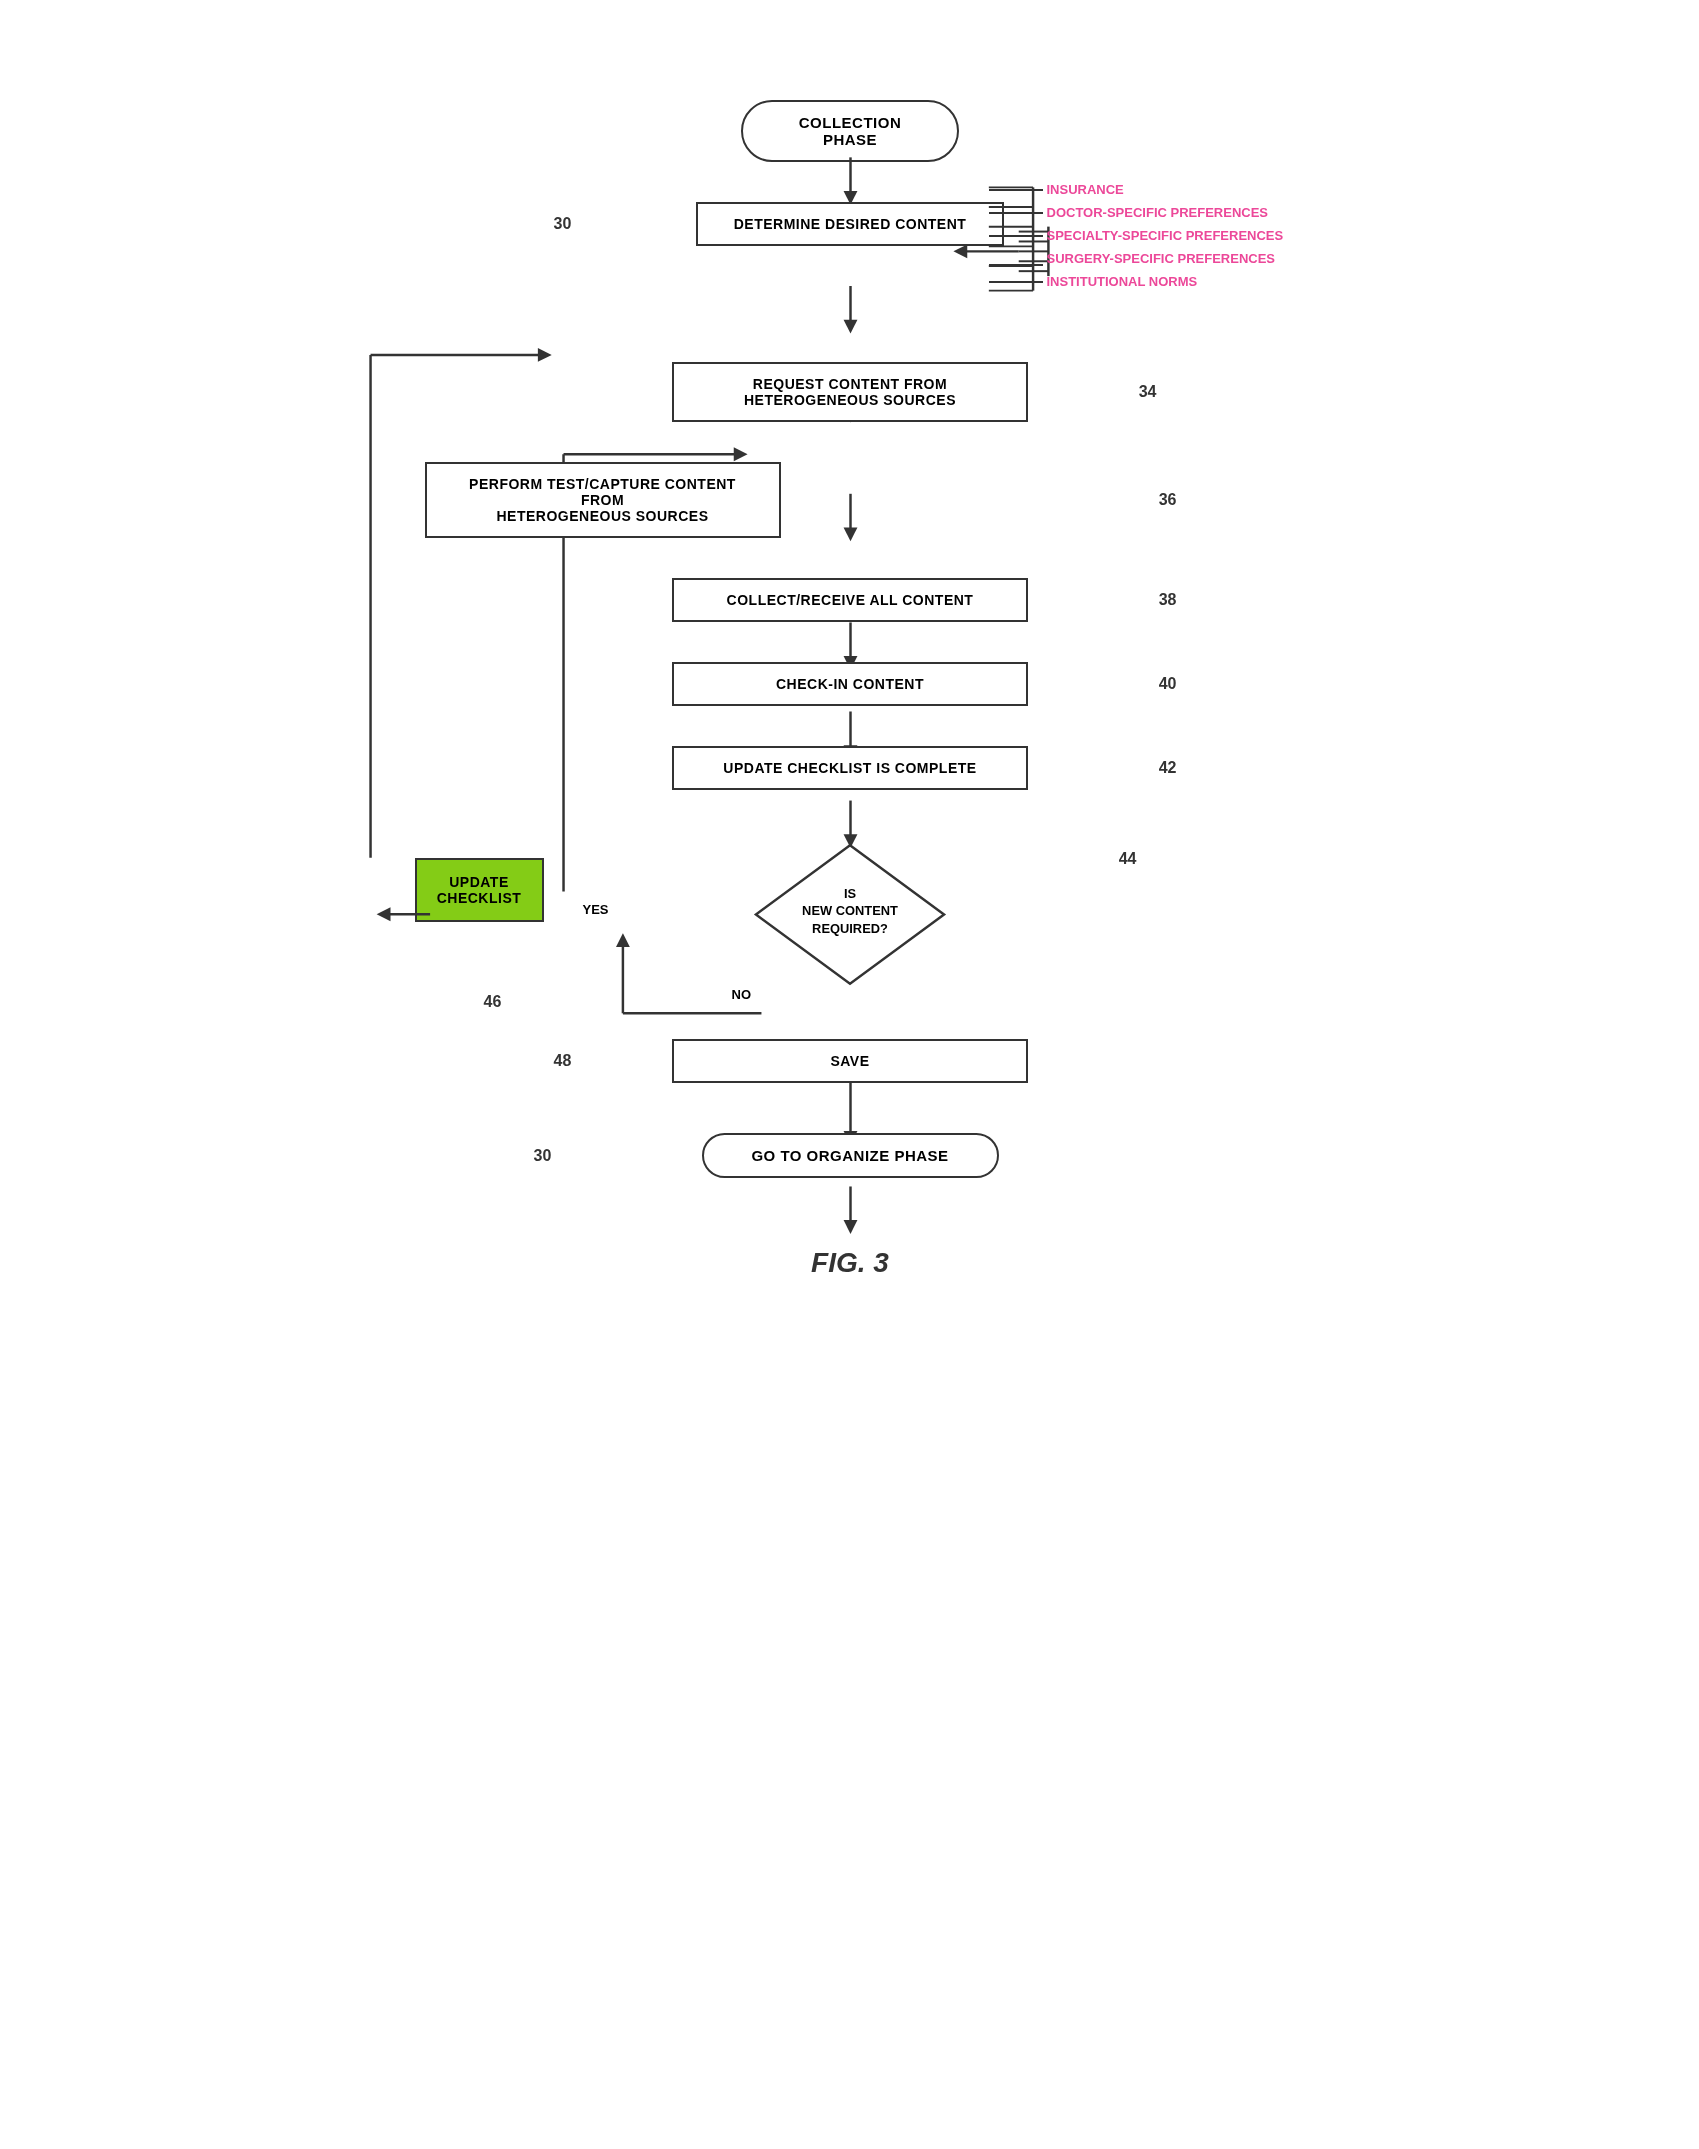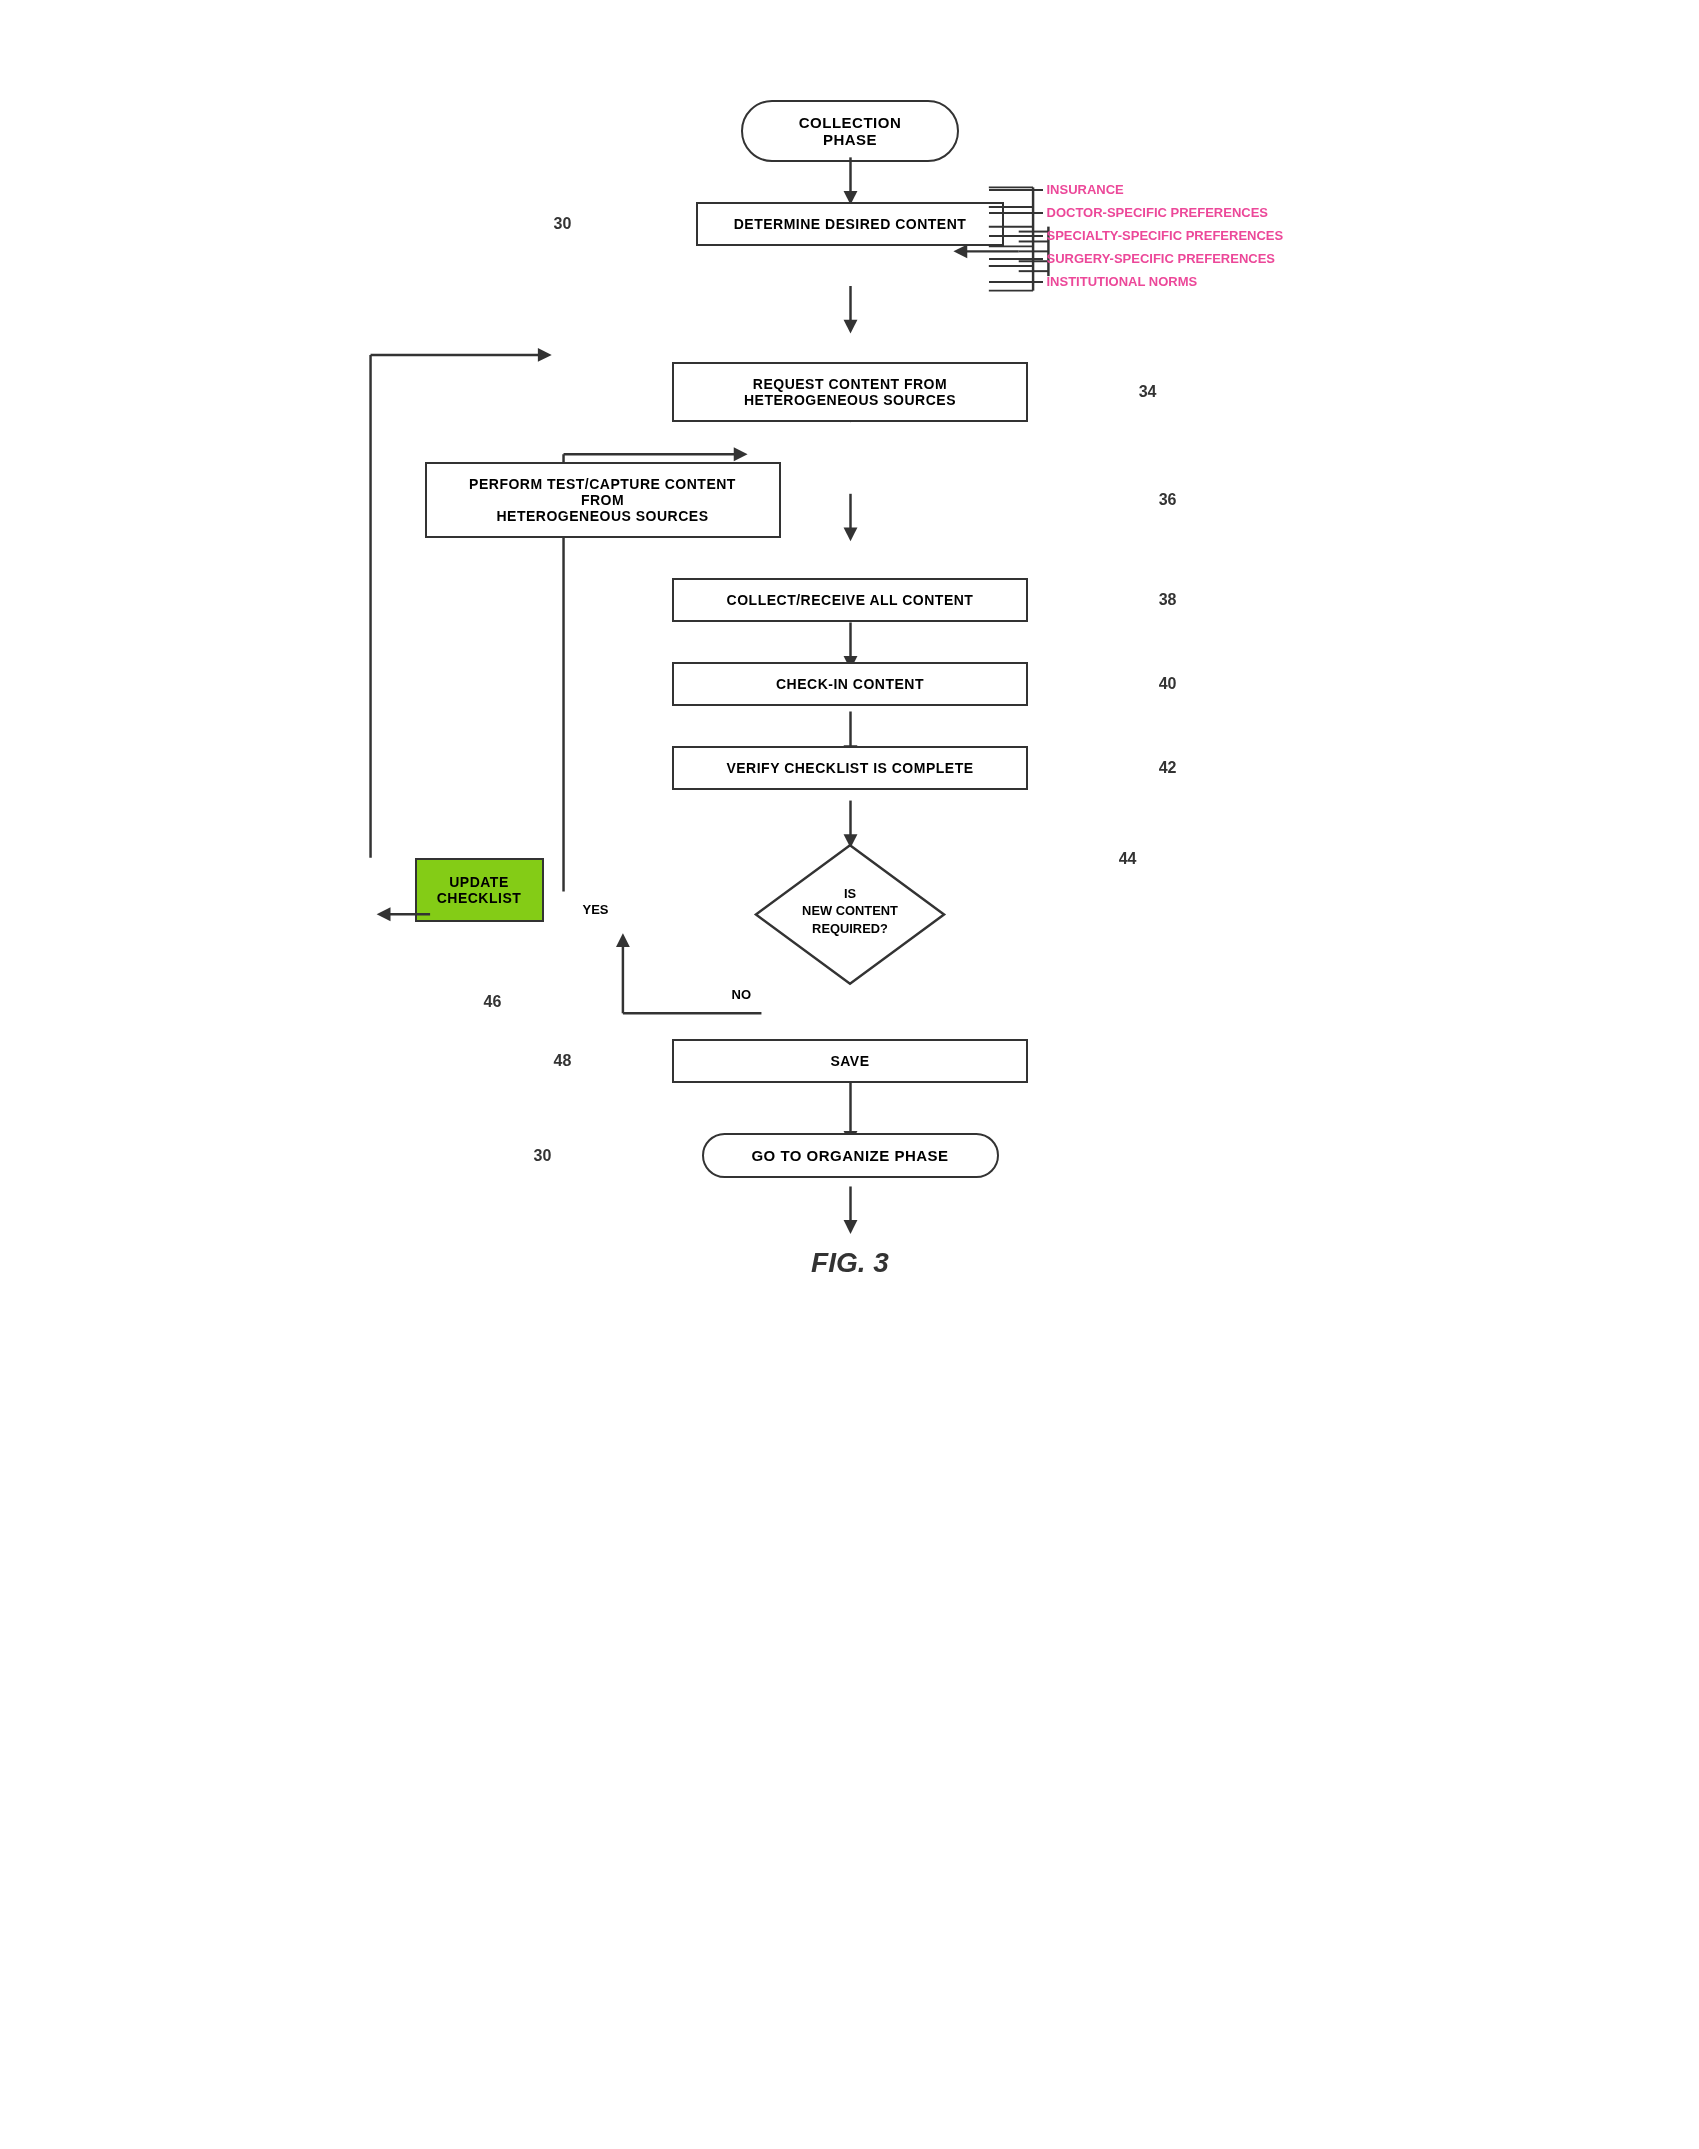--- a/index.html
+++ b/index.html
@@ -157,21 +157,21 @@
         <span class="annotation-line">INSURANCE</span>
       </div>
       <div style="display:flex;align-items:center;">
         <div style="width:54px;height:2px;background:#333;margin-right:4px;"></div>
         <span class="annotation-line">DOCTOR-SPECIFIC PREFERENCES</span>
       </div>
       <div style="display:flex;align-items:center;">
         <div style="width:54px;height:2px;background:#333;margin-right:4px;"></div>
         <span class="annotation-line">SPECIALTY-SPECIFIC PREFERENCES</span>
       </div>
-      <div style="display:flex;align-items:center;">
+      <div style="display:flex;align-items:flex-end;">
         <div style="width:54px;height:2px;background:#333;margin-right:4px;"></div>
         <span class="annotation-line">SURGERY-SPECIFIC PREFERENCES</span>
       </div>
       <div style="display:flex;align-items:center;">
         <div style="width:54px;height:2px;background:#333;margin-right:4px;"></div>
         <span class="annotation-line">INSTITUTIONAL NORMS</span>
       </div>
 
       <svg style="position:absolute;left:-10px;top:-5px;overflow:visible;" width="59" height="124" viewBox="0 0 60 125">
         <line x1="55" y1="10" x2="55" y2="115" stroke="#333" stroke-width="2.5"></line>
@@ -223,21 +223,21 @@
     <div class="rect" style="width:356px;">
       <span>CHECK-IN CONTENT</span>
     </div>
     <span class="ref-num" style="position:absolute;right:99px;top:50%;transform:translateY(-50%);">40</span>
   </div>
 
   <div style="height:40px;"></div>
 
   <div style="display:flex;justify-content:center;position:relative;">
     <div class="rect" style="width:356px;">
-      <span>VERIFY CHECKLIST IS COMPLETE</span>
+      <span>UPDATE CHECKLIST IS COMPLETE</span>
     </div>
     <span class="ref-num" style="position:absolute;right:99px;top:50%;transform:translateY(-50%);">42</span>
   </div>
 
   <div style="height:50px;"></div>
 
   <div style="display:flex;justify-content:center;position:relative;height:149px;">
 
     <svg width="198" height="149" style="overflow:visible;" viewBox="0 0 200 150">
       <polygon points="100,5 195,75 100,145 5,75" fill="white" stroke="#333" stroke-width="2.5"></polygon>

